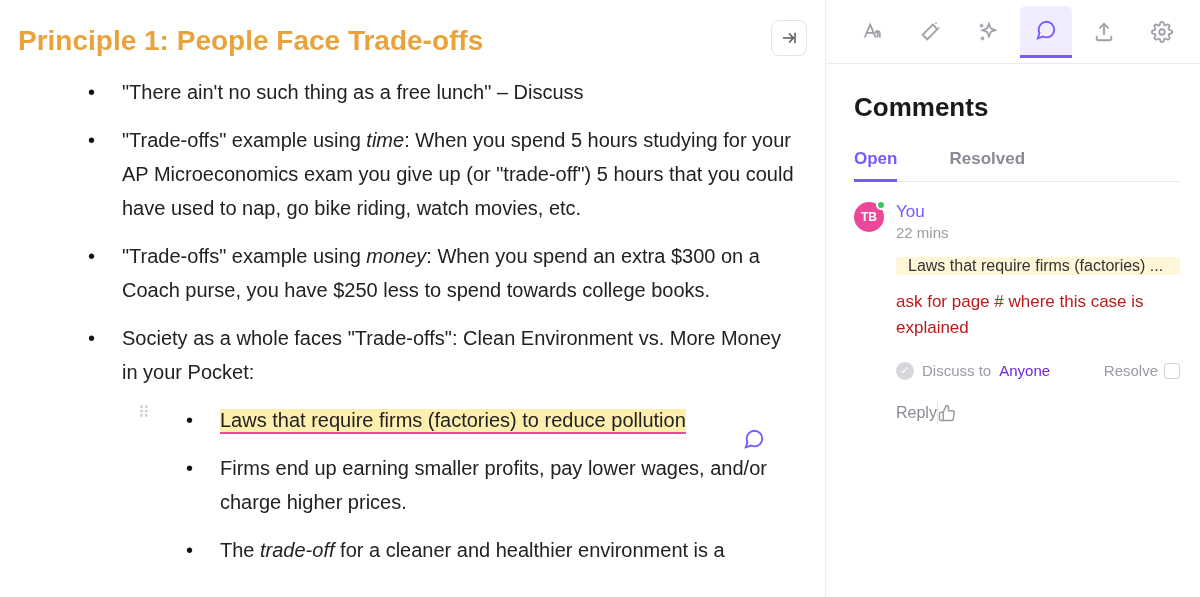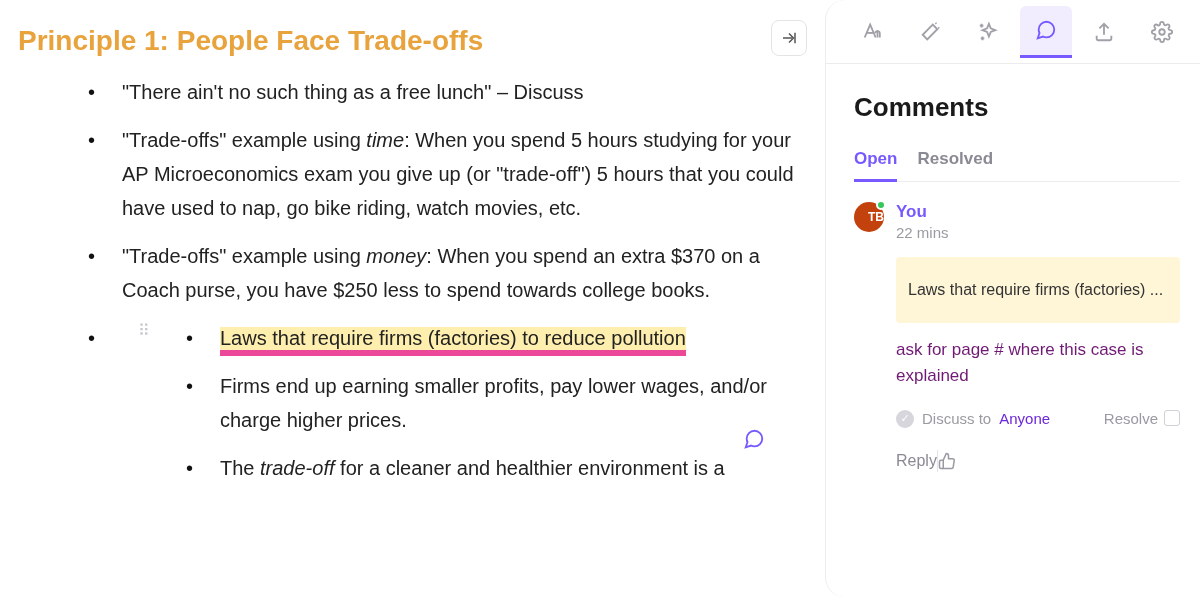--- a/index.html
+++ b/index.html
@@ -71,21 +71,21 @@
     content: "•";
     position: absolute;
     left: 0;
     top: 0;
     color: #111;
     font-size: 20px;
   }
   em { font-style: italic; }
   .highlight {
     background: #FFEFAE;
-    border-bottom: 6px solid #ec4899;
+    border-bottom: 2px solid #ec4899;
     padding-bottom: 1px;
   }
   .drag-handle {
     position: absolute;
     left: -48px;
     top: 6px;
     color: #c8c8d0;
     font-size: 16px;
     letter-spacing: 2px;
     cursor: grab;
@@ -99,21 +99,20 @@
     cursor: pointer;
   }
 
   
   .sidebar {
     width: 375px;
     border-left: 1px solid #ececef;
     display: flex;
     flex-direction: column;
     background: #fff;
-    border-radius: 20px;
   }
   .toolbar {
     height: 64px;
     border-bottom: 1px solid #ececef;
     display: flex;
     align-items: center;
     justify-content: flex-end;
     gap: 6px;
     padding: 0 12px;
   }
@@ -135,21 +134,21 @@
     flex: 1;
     overflow: auto;
   }
   .panel-title {
     font-size: 26px;
     font-weight: 700;
     margin-bottom: 26px;
   }
   .tabs {
     display: flex;
-    gap: 20px;
+    gap: 52px;
     border-bottom: 1px solid #ececef;
     margin-bottom: 20px;
   }
   .tab {
     font-size: 17px;
     font-weight: 600;
     color: #8a8a94;
     padding-bottom: 12px;
     cursor: pointer;
     position: relative;
@@ -164,54 +163,54 @@
     height: 3px;
     background: #7759ff;
   }
   .comment {
     display: flex;
     gap: 12px;
   }
   .avatar {
     width: 30px; height: 30px;
     border-radius: 50%;
-    background: #c2410c;
+    background: #ec4899;
     color: #fff;
     font-size: 12px;
     font-weight: 700;
-    display: flex; align-items: center; justify-content: flex-end;
+    display: flex; align-items: center; justify-content: center;
     position: relative;
     flex-shrink: 0;
   }
   .avatar .dot {
     position: absolute;
     top: -2px; right: -2px;
     width: 10px; height: 10px;
     background: #34c759;
     border: 2px solid #fff;
     border-radius: 50%;
   }
   .comment-body { flex: 1; }
-  .author { color: #7759ff; font-weight: 700; font-size: 17px; }
+  .author { color: #7759ff; font-weight: 400; font-size: 17px; }
   .time { color: #9a9aa2; font-size: 15px; margin-top: 2px; }
   .quote {
     margin-top: 16px;
     background: #fff6d8;
-    padding: 24px 12px;
+    padding: 0 12px;
     border-radius: 4px;
     font-size: 16px;
     color: #333;
     white-space: nowrap;
     overflow: hidden;
     text-overflow: ellipsis;
   }
   .note {
     margin-top: 14px;
     font-size: 17px;
-    color: #701a75;
+    color: #b91c1c;
     line-height: 1.55;
   }
   .meta-row {
     margin-top: 20px;
     display: flex;
     align-items: center;
     gap: 8px;
     font-size: 15px;
     color: #9a9aa2;
   }
@@ -219,21 +218,21 @@
     width: 18px; height: 18px;
     border-radius: 50%;
     background: #d6d6dc;
     display: inline-flex;
     align-items: center; justify-content: center;
     color: #fff;
     font-size: 11px;
   }
   .meta-row .anyone { color: #6d28d9; font-weight: 400; }
   .meta-row .spacer { flex: 1; }
-  .resolve { color: #9a9aa2; cursor: pointer; display:flex; align-items:flex-start; gap:6px; }
+  .resolve { color: #9a9aa2; cursor: pointer; display:flex; align-items:center; gap:6px; }
   .resolve .box {
     width: 16px; height: 16px;
     border: 1px solid #d0d0d6;
     border-radius: 3px;
   }
   .reply-row {
     margin-top: 22px;
     display: flex;
     align-items: center;
     font-size: 16px;
@@ -263,23 +262,24 @@
     <h2 class="heading">Principle 1: People Face Trade-offs</h2>
 
     <ul class="top-list">
       <li>
         <span>"There ain't no such thing as a free lunch" – Discuss</span>
       </li>
       <li>
         <span>"Trade-offs" example using </span><em>time</em><span>: When you spend 5 hours studying for your AP Microeconomics exam you give up (or "trade-off") 5 hours that you could have used to nap, go bike riding, watch movies, etc.</span>
       </li>
       <li>
-        <span>"Trade-offs" example using </span><em>money</em><span>: When you spend an extra $370 on a Coach purse, you have $250 less to spend towards college books.</span>
+        <span>"Trade-offs" example using </span><em>money</em><span>: When you spend an extra $300 on a Coach purse, you have $250 less to spend towards college books.</span>
       </li>
       <li>
+        <span>Society as a whole faces "Trade-offs": Clean Environment vs. More Money in your Pocket:</span>
         <ul class="sub-list">
           <li style="position:relative;">
             <span class="drag-handle">⠿</span>
             <span class="highlight">Laws that require firms (factories) to reduce pollution</span>
             <span> </span><br>
           </li>
           <li>
             <span>Firms end up earning smaller profits, pay lower wages, and/or charge higher prices.</span>
           </li>
           <li>

